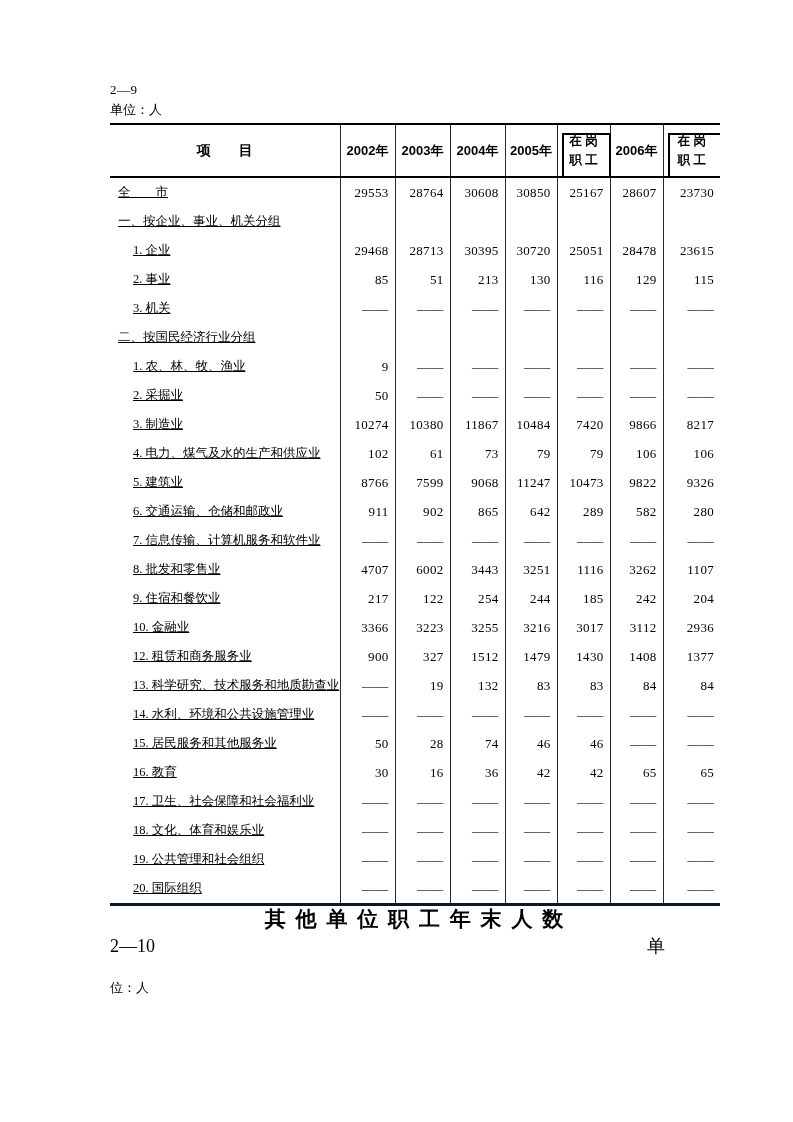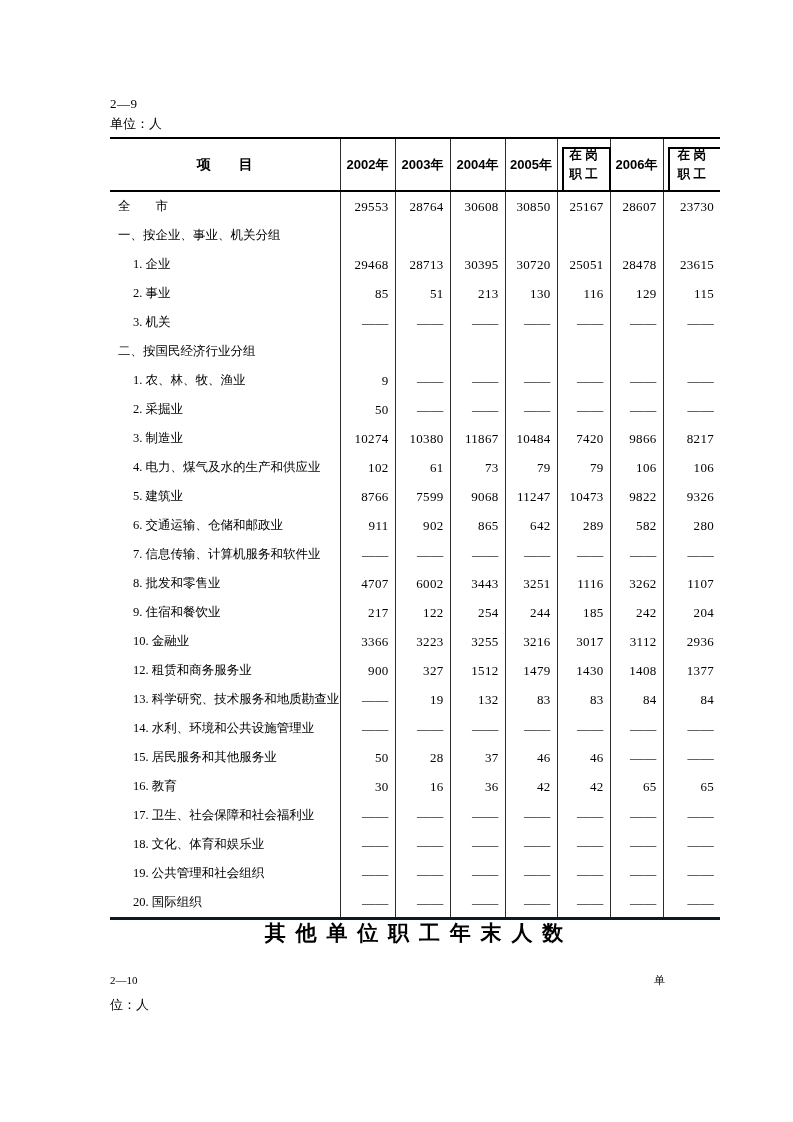--- a/index.html
+++ b/index.html
@@ -6,21 +6,21 @@
   .page{
     position:relative;
     width:793px;height:1122px;
     background:#ffffff;
     color:#000;
     font-family:"Liberation Serif", serif;
     overflow:hidden;
   }
   .content{
     position:absolute;
-    left:110px;top:94px;
+    left:110px;top:80px;
     width:610px;
   }
   .code-top{font-size:13px;line-height:20px;letter-spacing:.5px;}
   .unit-top{font-size:13px;line-height:20px;margin-bottom:3px;}
 
   table.stat{
     width:610px;
     table-layout:fixed;
     border-collapse:collapse;
     border-top:2px solid #000;
@@ -52,44 +52,45 @@
     height:29px;
     padding:0;
     vertical-align:middle;
     font-size:13px;
   }
   td.label{
     text-align:left;
     padding-left:8px;
     font-size:12.5px;
     white-space:nowrap;
+    text-decoration:underline;
   }
   td.label.ind1{padding-left:23px;}
   td.num{
     text-align:right;
     padding-right:6px;
     letter-spacing:.3px;
   }
   .next-title{
     text-align:center;
     font-family:"Liberation Sans", sans-serif;
     font-weight:bold;
     font-size:21px;
     letter-spacing:2px;
     line-height:26px;
   }
   .next-caption-row{
     display:flex;
     justify-content:space-between;
-    font-size:11px;
+    font-size:18px;
     line-height:18px;
-    margin-top:25px;
+    margin-top:5px;
   }
   .next-caption-row .wrap-start{padding-right:55px;}
-  .next-unit{font-size:13px;line-height:18px;margin-top:7px;}
+  .next-unit{font-size:13px;line-height:18px;margin-top:24px;}
 </style>
 </head>
 <body>
 
 <div class="page">
   <div class="content">
 
     <div class="code-top">2—9</div>
     <div class="unit-top">单位：人</div>
 
@@ -316,21 +317,21 @@
             <td class="num vl">——</td>
             <td class="num vl">——</td>
             <td class="num vl">——</td>
             <td class="num vl">——</td>
             <td class="num vl">——</td>
           </tr>
           <tr>
             <td class="label ind1">15. 居民服务和其他服务业</td>
             <td class="num vl">50</td>
             <td class="num vl">28</td>
-            <td class="num vl">37</td>
+            <td class="num vl">74</td>
             <td class="num vl">46</td>
             <td class="num vl">46</td>
             <td class="num vl">——</td>
             <td class="num vl">——</td>
           </tr>
           <tr>
             <td class="label ind1">16. 教育</td>
             <td class="num vl">30</td>
             <td class="num vl">16</td>
             <td class="num vl">36</td>

